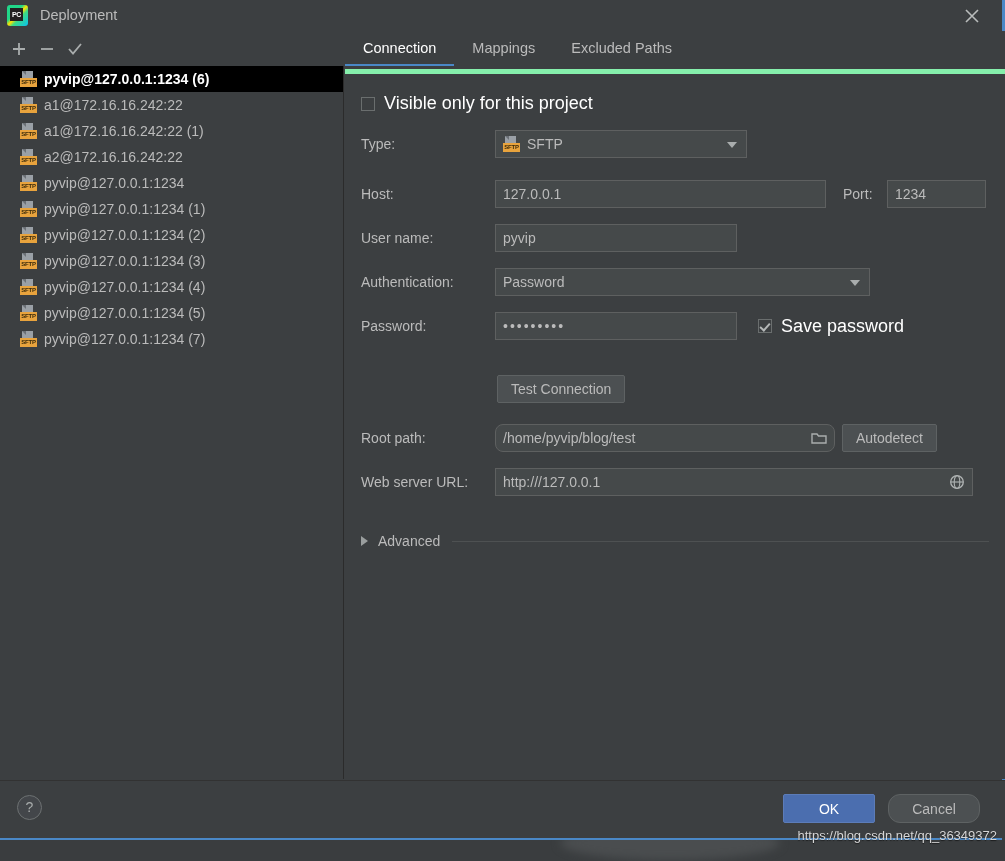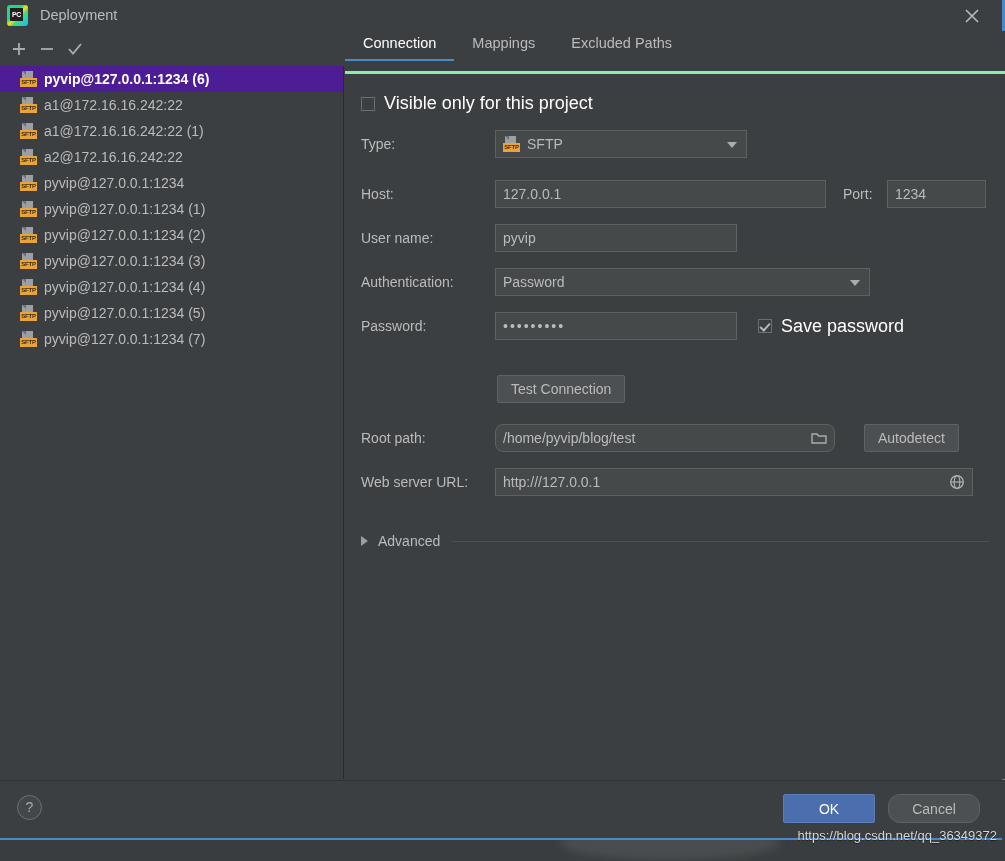--- a/index.html
+++ b/index.html
@@ -90,21 +90,21 @@
   .list-item {
     height: 26px;
     display: flex; align-items: center;
     padding-left: 20px;
     font-size: 14px;
     color: #bbbbbb;
     cursor: pointer;
     white-space: nowrap;
   }
   .list-item.selected {
-    background: #4c1d95;
+    background: #000000;
     color: #ffffff;
     font-weight: bold;
   }
   .sftp-icon {
     position: relative;
     width: 17px; height: 17px;
     margin-right: 7px;
     flex: 0 0 auto;
   }
   .sftp-icon .page {
@@ -133,22 +133,22 @@
 
   
   .right-panel {
     position: absolute; left: 345px; top: 31px;
     width: 660px; height: 748px;
     background: #3c3f41;
   }
   .tabs {
     position: absolute; left: 0; top: 4px;
     width: 660px; height: 39px;
-    display: flex; align-items: flex-start;
-    border-bottom: 3px solid #86efac;
+    display: flex; align-items: center;
+    border-bottom: 5px solid #86efac;
   }
   .tab {
     padding: 0 18px 9px 18px;
     font-size: 14.5px;
     color: #bbbbbb;
     cursor: pointer;
     position: relative;
   }
   .tab.active { color: #ffffff; }
   .tab.active::after {
@@ -508,21 +508,21 @@
       <div class="row" style="left:16px; top:345px;justify-content:space-between;">
         <span class="lbl" style="width:134px;">Root path:</span>
         <div class="txt" style="width:340px; display:flex; align-items:center; position:relative;border-radius:8px;">
           <span>/home/pyvip/blog/test</span>
           <span class="icon-btn" style="position:absolute; right:2px; top:0;">
             <svg width="16" height="14" viewBox="0 0 16 14">
               <path d="M1 3 h5 l1.5 2 H15 v7 H1 Z" fill="none" stroke="#a9adad" stroke-width="1.4"></path>
             </svg>
           </span>
         </div>
-        <button class="btn" style="margin-left:29px;">Autodetect</button>
+        <button class="btn" style="margin-left:7px;">Autodetect</button>
       </div>
 
       <div class="row" style="left:16px; top:389px;">
         <span class="lbl" style="width:134px;">Web server URL:</span>
         <div class="txt" style="width:478px; display:flex; align-items:center; position:relative;">
           <span>http:///127.0.0.1</span>
           <span class="icon-btn" style="position:absolute; right:2px; top:0;">
             <svg width="16" height="16" viewBox="0 0 16 16">
               <circle cx="8" cy="8" r="6.3" fill="none" stroke="#b0b4b4" stroke-width="1.3"></circle>
               <ellipse cx="8" cy="8" rx="2.8" ry="6.3" fill="none" stroke="#b0b4b4" stroke-width="1.1"></ellipse>

